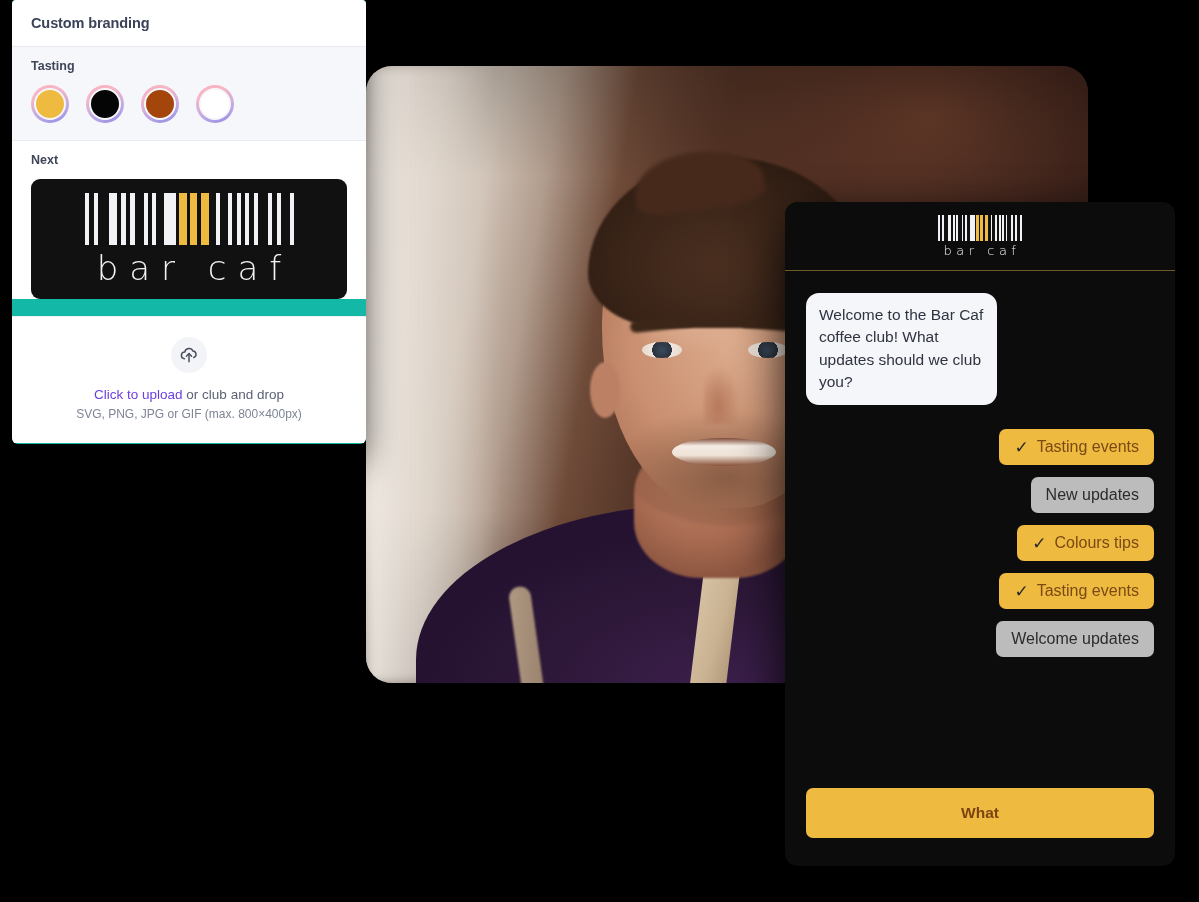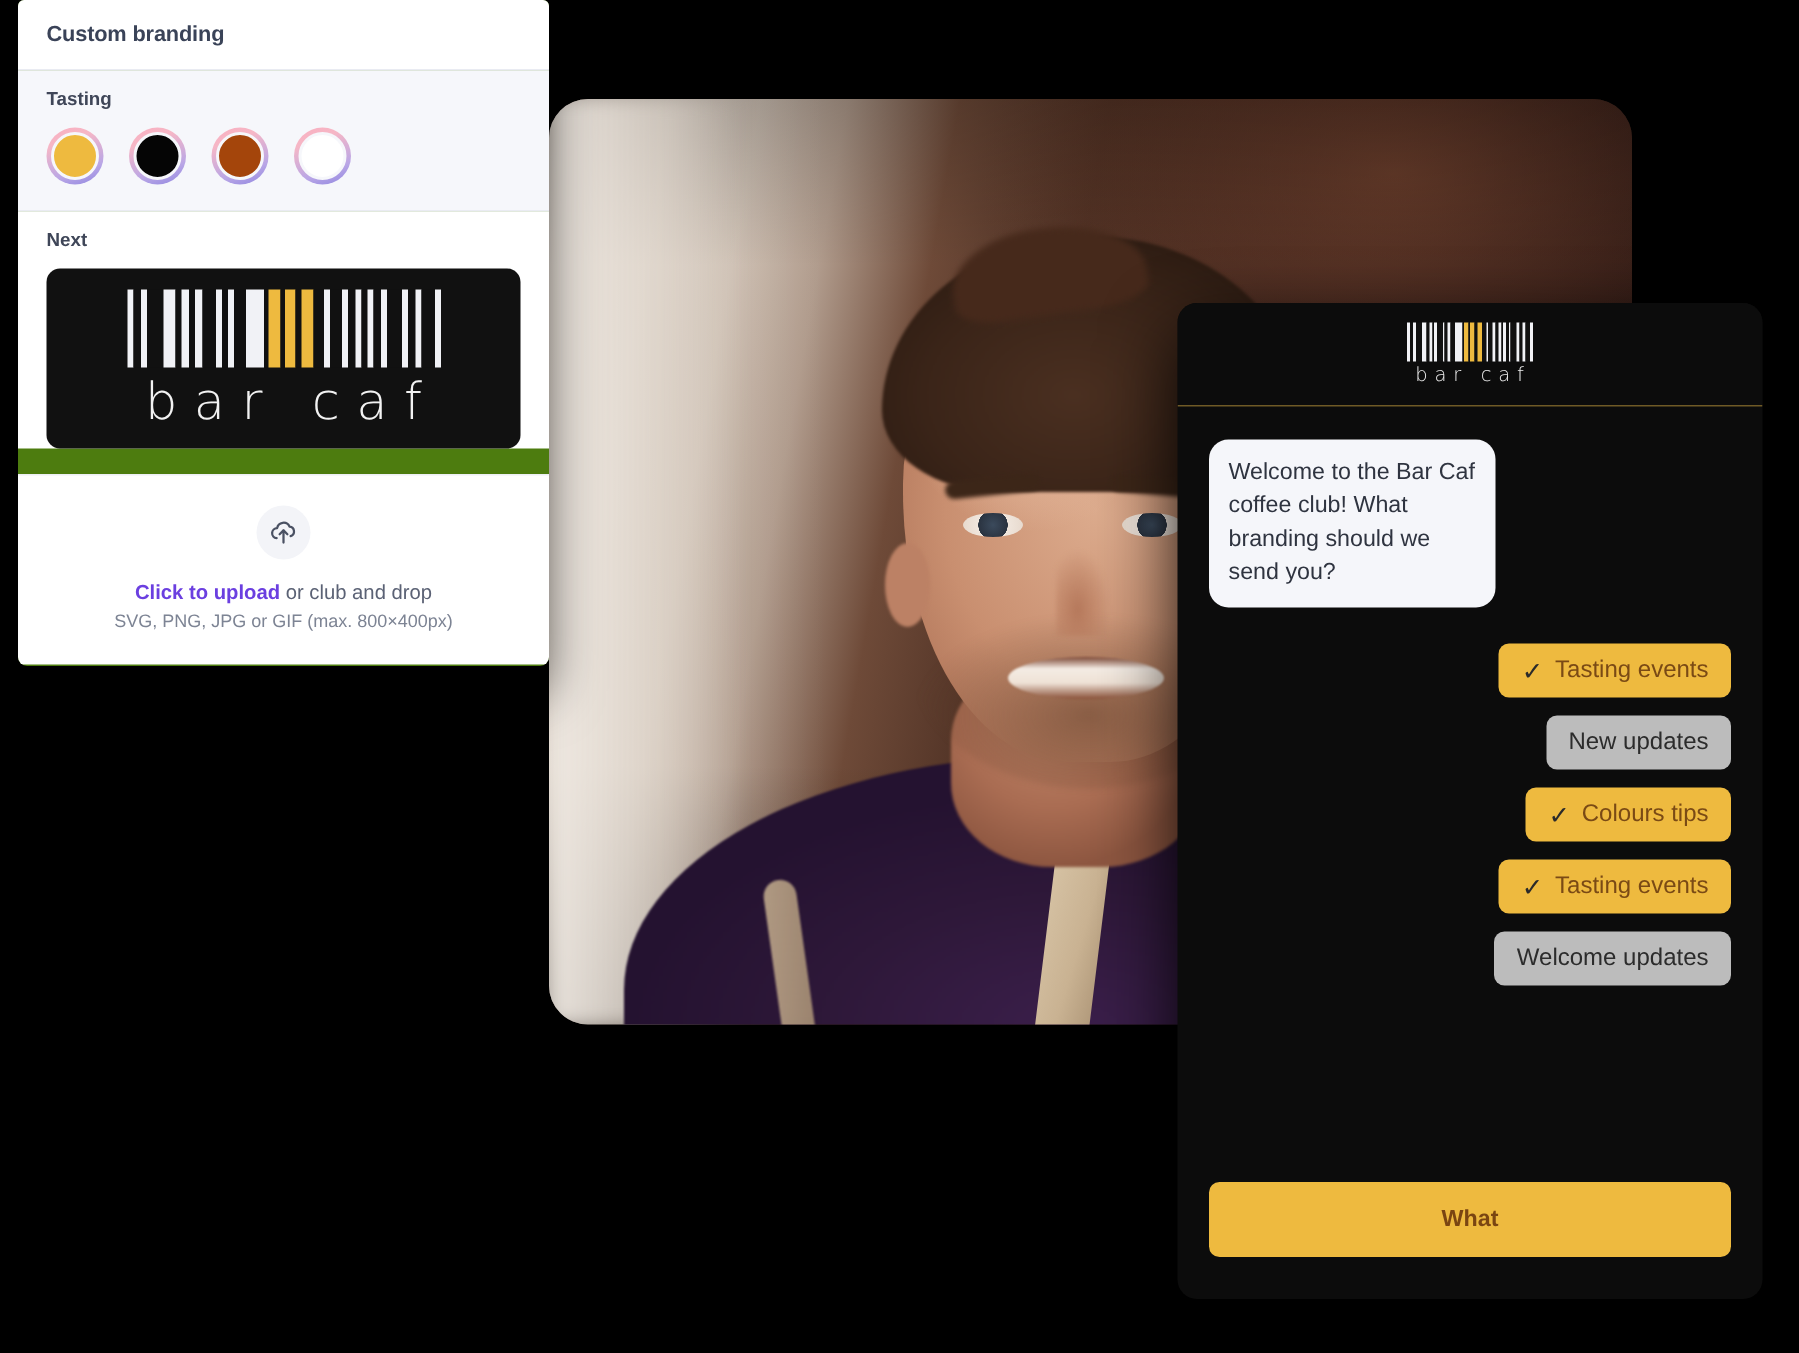--- a/index.html
+++ b/index.html
@@ -195,21 +195,21 @@
     filter: blur(6px);
   }
 
   
   #branding-panel {
     position: absolute;
     left: 12px;
     top: 0px;
     width: 354px;
     height: 444px;
-    background: #4d7c0f;
+    background: #14b8a6;
     border-radius: 4px 4px 6px 6px;
     box-shadow: 0 18px 34px rgba(0,0,0,.55);
     overflow: hidden;
   }
   .bp-header {
     height: 46px;
     display: flex;
     align-items: center;
     padding: 0 19px;
     border-bottom: 1px solid #e9ebf2;
@@ -285,21 +285,21 @@
     background: #fff;
   }
   .upload-circle {
     width: 36px; height: 36px;
     margin: 0 auto 14px;
     border-radius: 50%;
     background: #f3f4f8;
     display: flex; align-items: center; justify-content: center;
   }
   .upload-line1 { font-size: 13.5px; color: #5b6275; }
-  .upload-line1 b { color: #6b3fe0; font-weight: bold; }
+  .upload-line1 b { color: #6b3fe0; font-weight: normal; }
   .upload-line2 { font-size: 12px; color: #7d8494; margin-top: 5px; }
 
   
   #chat-panel {
     position: absolute;
     left: 785px;
     top: 202px;
     width: 390px;
     height: 664px;
     background: #0c0c0c;
@@ -527,21 +527,21 @@
           <span class="bar" style="width: 1.6px; background: rgb(241, 242, 246);"></span>
           <span class="bar" style="width: 2px; background: rgb(17, 17, 17);"></span>
           <span class="bar" style="width: 1.6px; background: rgb(241, 242, 246);"></span>
           <span class="bar" style="width: 3.6px; background: rgb(17, 17, 17);"></span>
           <span class="bar" style="width: 1.6px; background: rgb(241, 242, 246);"></span>
         </div>
       <div class="logo-word">bar caf</div>
     </div>
 
     <div class="chat-body">
-      <div class="bubble">Welcome to the Bar Caf coffee club! What branding should we send you?</div>
+      <div class="bubble">Welcome to the Bar Caf coffee club! What updates should we club you?</div>
       <div class="chip-col" id="chip-col">
           <button class="chip sel">
             <span class="tick">✓</span>
             <span>Tasting events</span>
           </button>
           <button class="chip unsel">
             <span>New updates</span>
           </button>
           <button class="chip sel">
             <span class="tick">✓</span>

